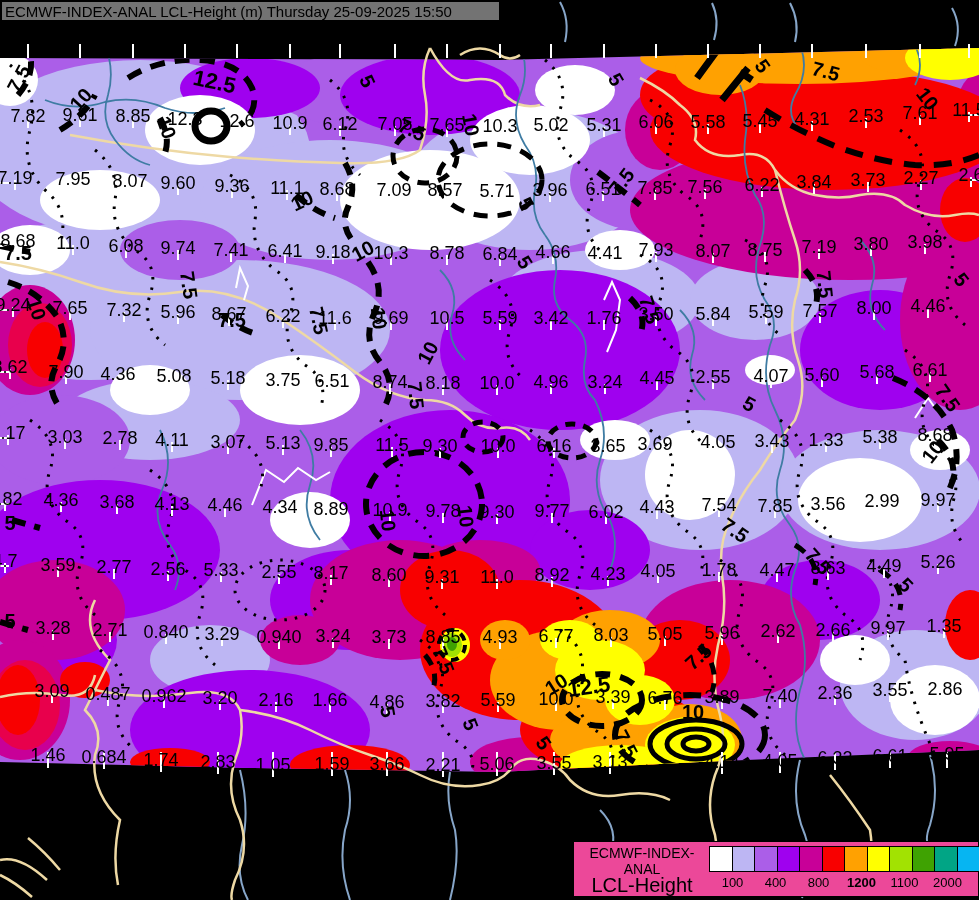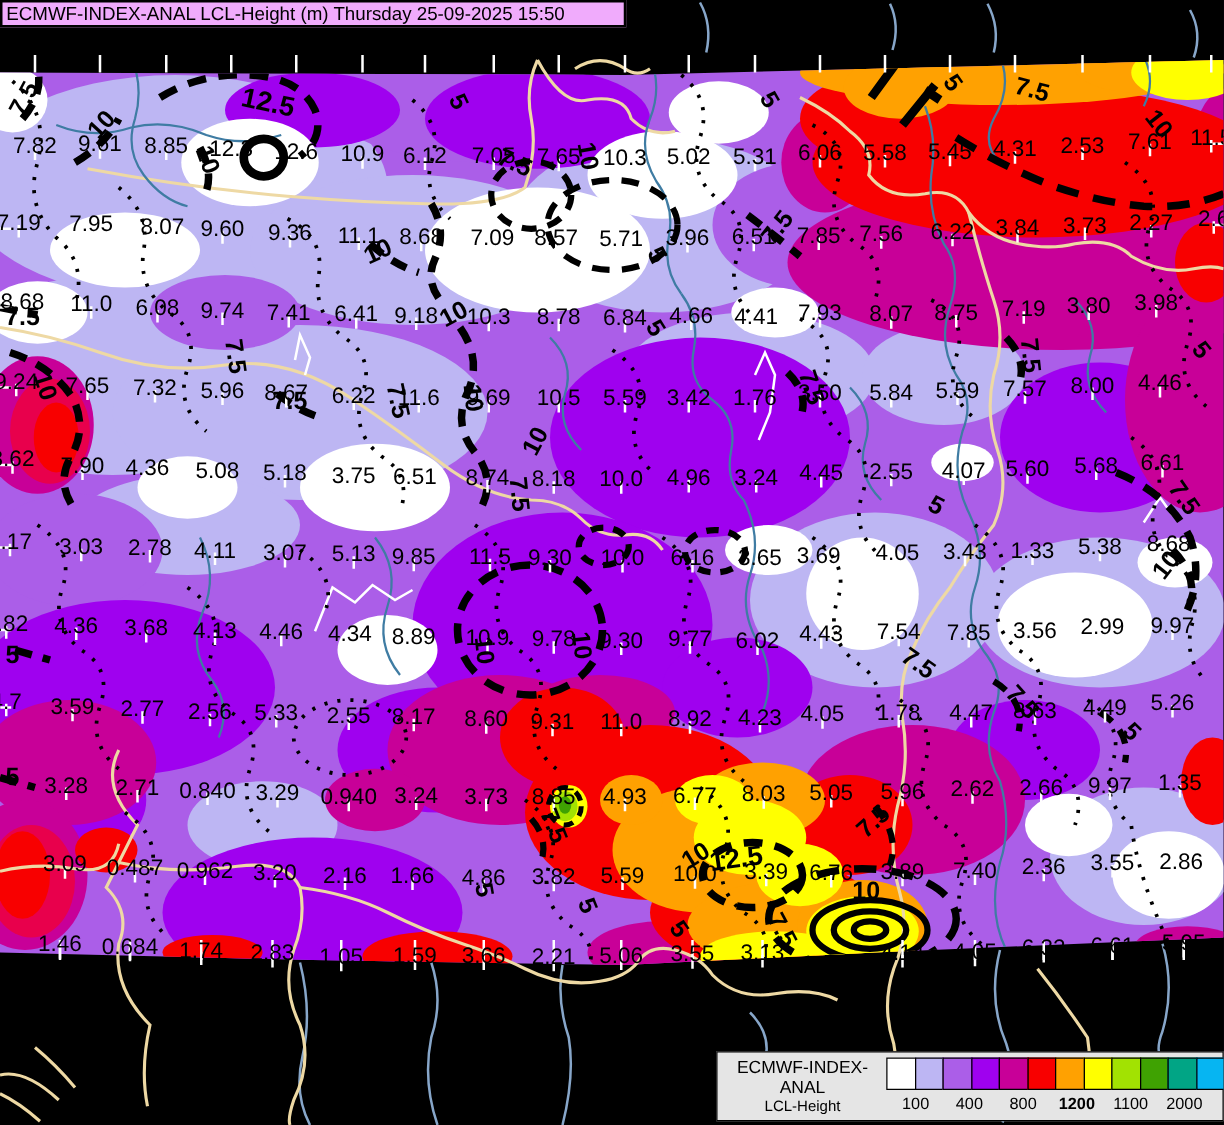--- a/index.html
+++ b/index.html
@@ -3,30 +3,30 @@
 <meta charset="utf-8">
 <style>
   html,body{margin:0;padding:0;background:#000;}
   #stage{position:relative;width:979px;height:900px;background:#000;overflow:hidden;
          font-family:"Liberation Sans",sans-serif;}
   #map{position:absolute;left:0;top:0;}
   #map text{font-family:"Liberation Sans",sans-serif;}
   .sv{font-size:18px;fill:#000;}
   .ct{font-size:20px;font-weight:bold;fill:#000;}
   .ct-big{font-size:22px;font-weight:bold;fill:#000;}
-  .titlebar{position:absolute;left:0;background:#f0abfc;border:2px solid #000;
+  .titlebar{position:absolute;left:0;background:#737373;border:2px solid #000;
             color:#000;font-size:15px;line-height:18px;padding:1px 4px 1px 3px;
             white-space:nowrap;box-sizing:border-box;height:22px;}
   #titlebar1{top:0;width:501px;}
   #titlebar2{top:21px;width:509px;}
   #legend{position:absolute;left:573px;top:841px;width:406px;height:56px;
-          background:#e5e5e5;border:1px solid #000;box-sizing:border-box;}
+          background:#ec4899;border:1px solid #000;box-sizing:border-box;}
   #legend-titles{position:absolute;left:2px;top:3px;width:132px;text-align:center;color:#000;}
   #legend-line1{font-size:14px;line-height:16px;}
-  #legend-line2{font-size:12px;line-height:16px;}
+  #legend-line2{font-size:20px;line-height:16px;}
   #legend-units{font-size:13px;line-height:15px;}
   #legend-swatches{position:absolute;left:136px;top:4px;height:24px;display:flex;}
   .swatch{width:21.5px;height:24px;border:1px solid #000;margin-left:-1px;box-sizing:content-box;}
   .legend-tick{position:absolute;top:33px;font-size:13px;color:#000;transform:translateX(-50%);}
 </style>
 </head>
 <body>
 
 <div id="stage">
 

